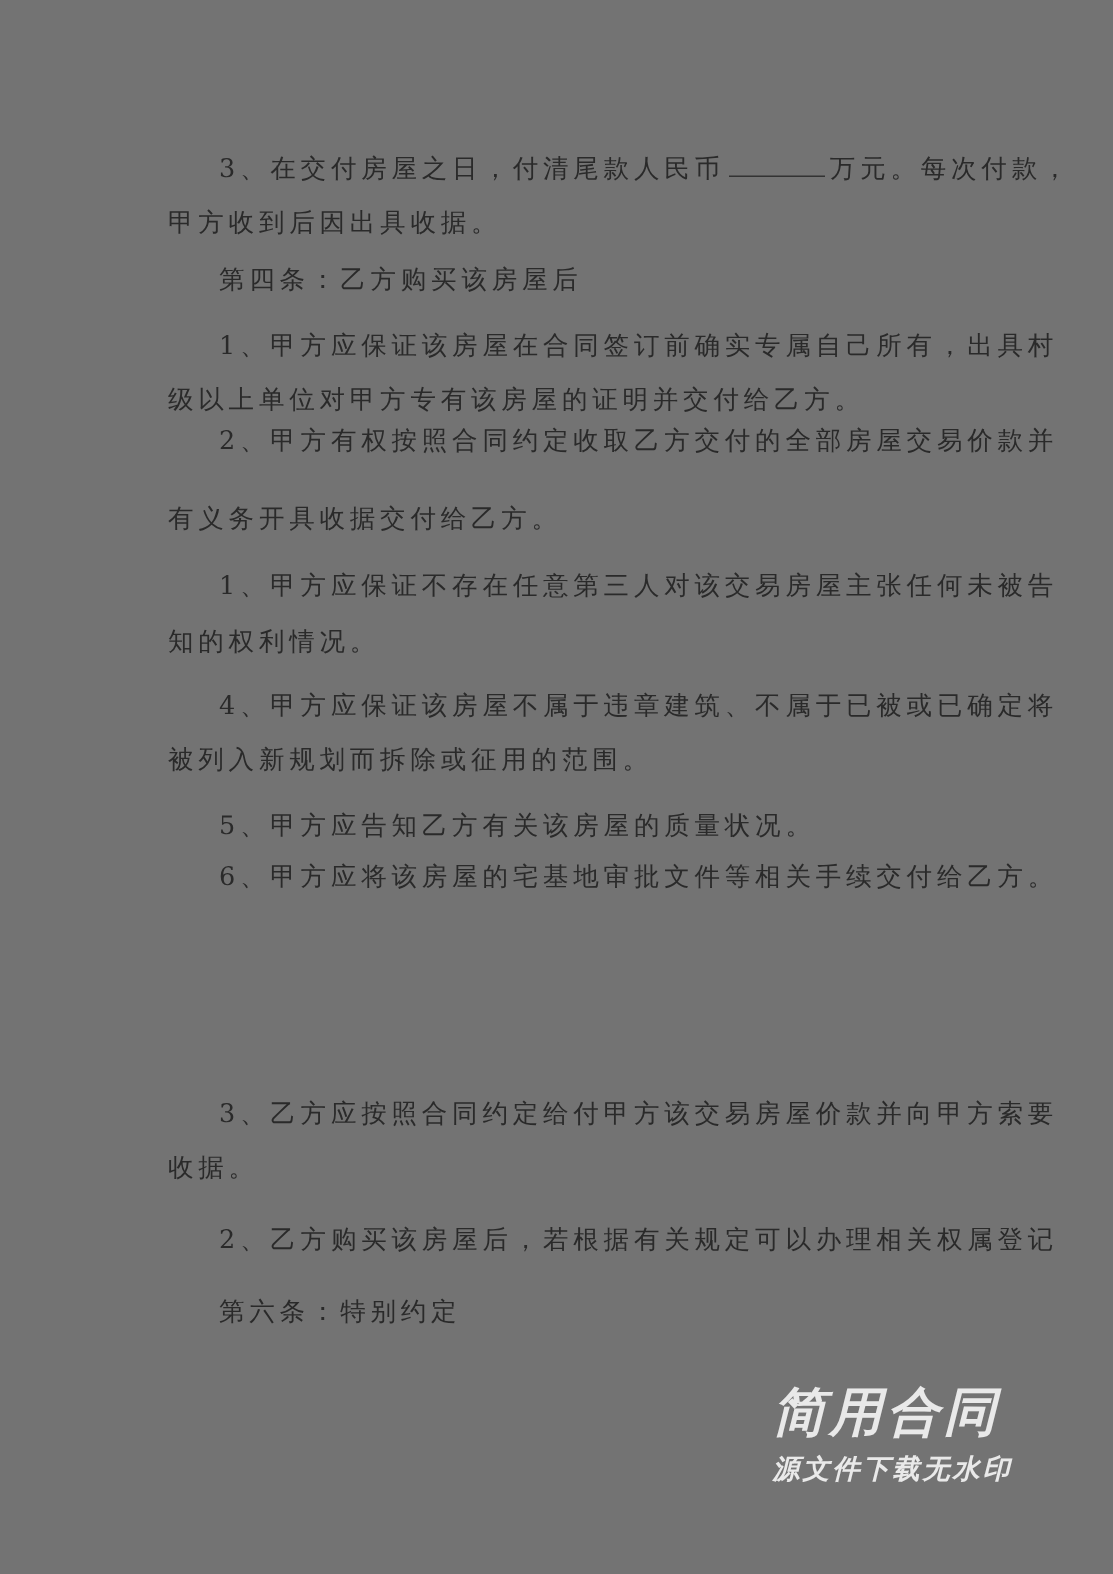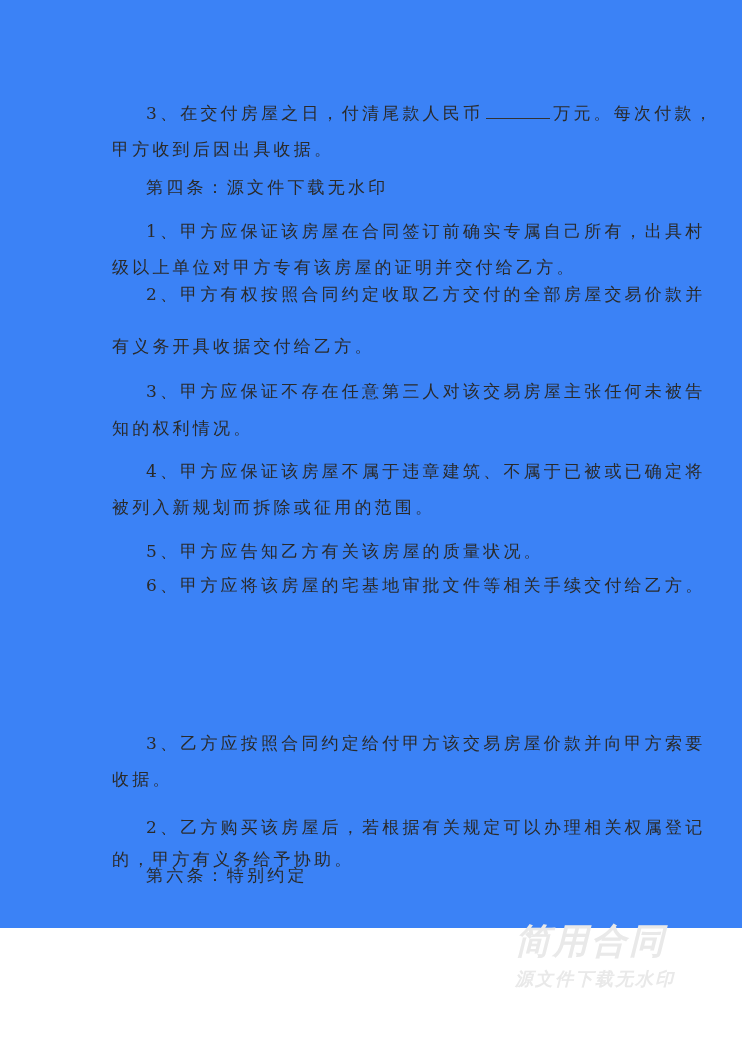--- a/index.html
+++ b/index.html
@@ -1,45 +1,44 @@
 <!DOCTYPE html>
 <html><head>
   <meta charset="utf-8">
   <style>
     html, body { margin: 0; padding: 0; background: #ffffff; }
     body { width: 742px; height: 1049px; position: relative; overflow: hidden;
            font-family: "DejaVu Serif", "Liberation Serif", serif; color: #2a2a2a; }
-    .page { position: absolute; left: 0; top: 0; width: 742px; height: 928px; background: #3b82f6; text-decoration: underline; }
+    .page { position: absolute; left: 0; top: 0; width: 742px; height: 1049px; background: #737373; text-decoration: underline; }
     .line { position: absolute; left: 112px; font-size: 17px; letter-spacing: 3.2px; white-space: nowrap; line-height: 20px; }
     .indent { left: 146px; }
     .blank { display: inline-block; width: 64px; border-bottom: 1.5px solid #333; height: 14px; margin: 0 3px; vertical-align: baseline; }
     .wm { position: absolute; left: 515px; color: #e9e9e9; font-family: "DejaVu Sans", sans-serif; font-weight: bold; font-style: italic; white-space: nowrap; }
     .wm-title { top: 918px; font-size: 35px; letter-spacing: 3px; }
     .wm-sub { top: 967px; font-size: 18px; letter-spacing: 2px; left: 515px; }
   </style>
 </head>
 <body>
 
 <div class="page">
   <div class="line indent" style="top:103px">
     <span>3、在交付房屋之日，付清尾款人民币</span><span class="blank"></span><span>万元。每次付款，</span>
   </div>
   <div class="line" style="top:139px">甲方收到后因出具收据。</div>
-  <div class="line indent" style="top:177px">第四条：源文件下载无水印</div>
+  <div class="line indent" style="top:177px">第四条：乙方购买该房屋后</div>
   <div class="line indent" style="top:221px">1、甲方应保证该房屋在合同签订前确实专属自己所有，出具村</div>
   <div class="line" style="top:257px">级以上单位对甲方专有该房屋的证明并交付给乙方。</div>
   <div class="line indent" style="top:284px">2、甲方有权按照合同约定收取乙方交付的全部房屋交易价款并</div>
   <div class="line" style="top:336px">有义务开具收据交付给乙方。</div>
-  <div class="line indent" style="top:381px">3、甲方应保证不存在任意第三人对该交易房屋主张任何未被告</div>
+  <div class="line indent" style="top:381px">1、甲方应保证不存在任意第三人对该交易房屋主张任何未被告</div>
   <div class="line" style="top:418px">知的权利情况。</div>
   <div class="line indent" style="top:461px">4、甲方应保证该房屋不属于违章建筑、不属于已被或已确定将</div>
   <div class="line" style="top:497px">被列入新规划而拆除或征用的范围。</div>
   <div class="line indent" style="top:541px">5、甲方应告知乙方有关该房屋的质量状况。</div>
   <div class="line indent" style="top:575px">6、甲方应将该房屋的宅基地审批文件等相关手续交付给乙方。</div>
   <div class="line indent" style="top:733px">3、乙方应按照合同约定给付甲方该交易房屋价款并向甲方索要</div>
   <div class="line" style="top:769px">收据。</div>
   <div class="line indent" style="top:817px">2、乙方购买该房屋后，若根据有关规定可以办理相关权属登记</div>
-  <div class="line" style="top:849px">的，甲方有义务给予协助。</div>
   <div class="line indent" style="top:865px">第六条：特别约定</div>
 
   <div class="wm wm-title">简用合同</div>
   <div class="wm wm-sub">源文件下载无水印</div>
 </div>
 
 </body></html>

